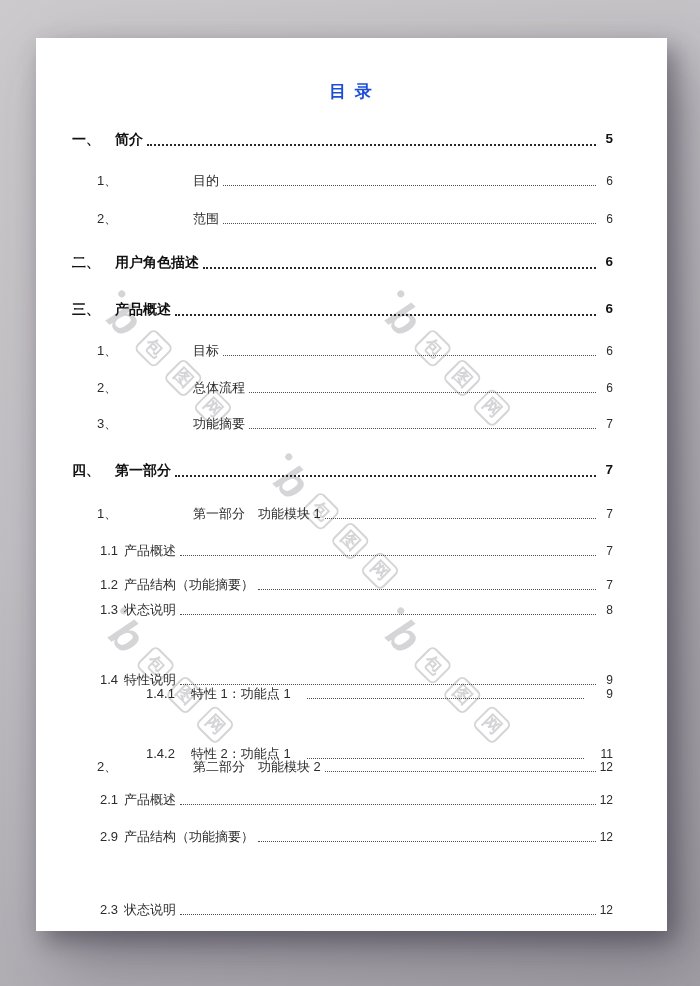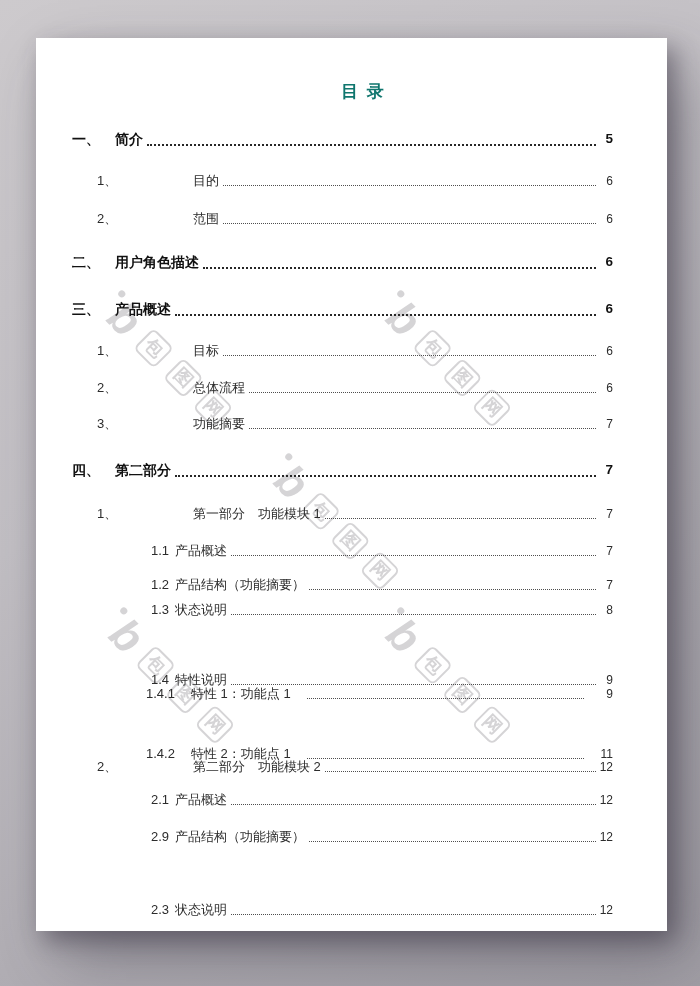--- a/index.html
+++ b/index.html
@@ -27,42 +27,42 @@
     content:"";position:absolute;left:-8px;top:3px;width:7px;height:7px;
     border-radius:50%;background:#d5d4d6;
   }
   .wm-sq{
     width:25px;height:25px;border:2.5px solid #d5d4d6;border-radius:6px;
     display:flex;align-items:center;justify-content:center;
     font-size:18px;font-weight:bold;line-height:1;
   }
   
   .title{
-    position:absolute;top:42px;left:12px;width:100%;text-align:center;
-    font-size:17px;font-weight:bold;letter-spacing:2px;color:#0f766e;z-index:2;
+    position:absolute;top:42px;left:0;width:100%;text-align:center;
+    font-size:17px;font-weight:bold;letter-spacing:2px;color:#1d4ed8;z-index:2;
   }
   .row{
     position:absolute;left:0;right:0;height:20px;line-height:20px;
     display:flex;align-items:flex-end;padding-right:54px;
     color:#1d1d1d;z-index:2;
   }
   .row .num{flex:none;white-space:pre;}
   .row .label{flex:none;white-space:pre;}
   .row .leader{flex:1 1 auto;margin:0 3px 4px 4px;}
   .row .pg{flex:none;min-width:14px;text-align:right;}
   .lv1{padding-left:36px;font-weight:bold;font-size:14px;color:#111;}
   .lv1 .num{width:43px;}
   .lv1 .leader{border-bottom:2.5px dotted #262626;margin-bottom:3px;}
   .lv1 .pg{font-size:13.5px;}
   .sub{font-size:13px;color:#2c2c2c;}
   .sub .leader{border-bottom:1.5px dotted #4e4e4e;margin-bottom:5px;}
   .sub .pg{font-size:12px;}
   .lv2{padding-left:61px;}
   .lv2 .num{width:96px;}
-  .lv3{padding-left:115px;}
+  .lv3{padding-left:64px;}
   .lv3 .num{width:24px;}
   .lv4{padding-left:110px;gap:12px;}
   .lv4 .num{width:33px;}
 </style>
 </head>
 <body>
 
 <div class="sheet">
 
   <div class="wm-chain" style="left:78px;top:248px;">
@@ -141,21 +141,21 @@
       <span class="pg">6</span>
   </div>
   <div class="row sub lv2" style="top:376px">
     <span class="num">3、</span>
       <span class="label">功能摘要</span>
       <span class="leader"></span>
       <span class="pg">7</span>
   </div>
   <div class="row lv1" style="top:422px">
     <span class="num">四、</span>
-      <span class="label">第二部分</span>
+      <span class="label">第一部分</span>
       <span class="leader"></span>
       <span class="pg">7</span>
   </div>
   <div class="row sub lv2" style="top:466px">
     <span class="num">1、</span>
       <span class="label">第一部分　功能模块 1</span>
       <span class="leader"></span>
       <span class="pg">7</span>
   </div>
   <div class="row sub lv3" style="top:503px">

